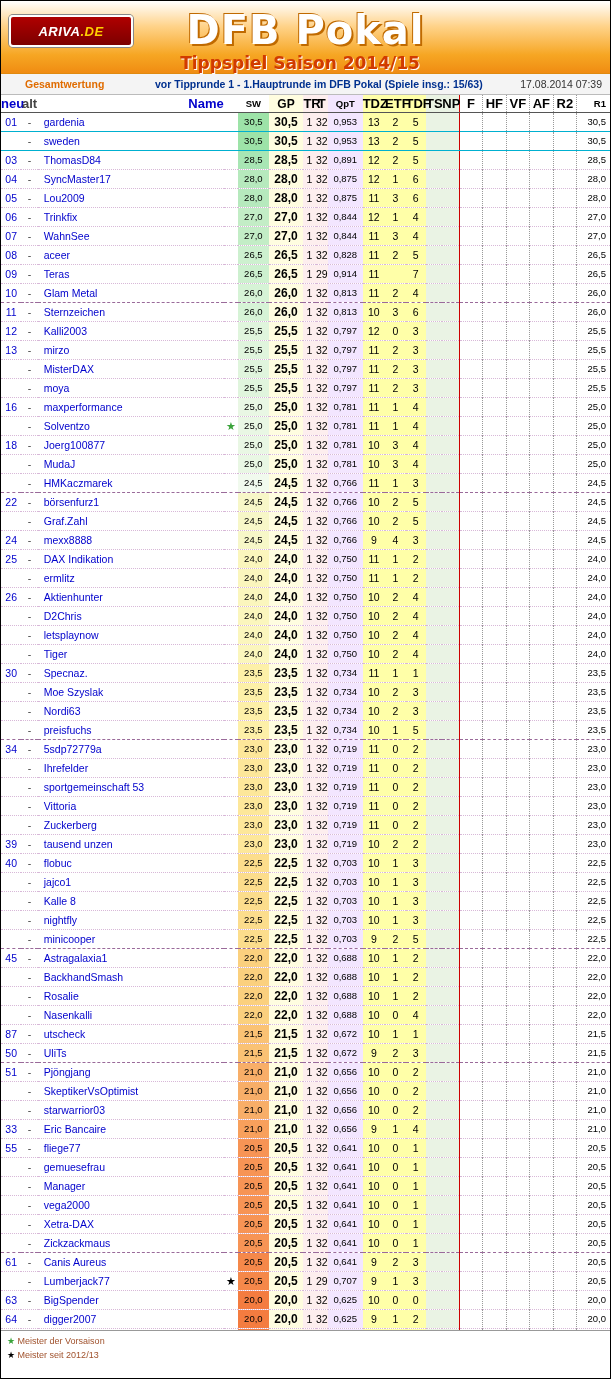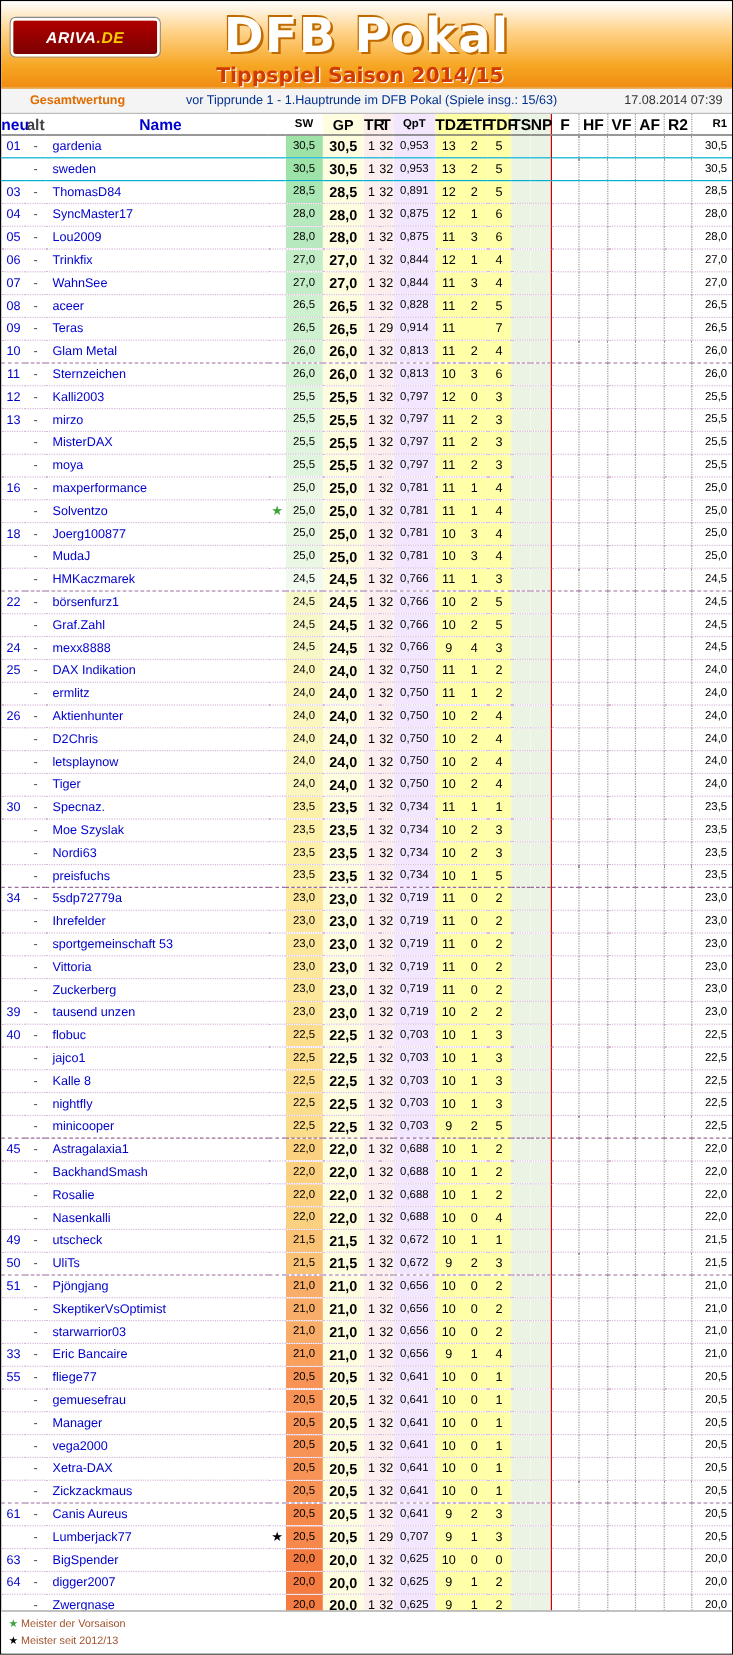--- a/index.html
+++ b/index.html
@@ -8,21 +8,21 @@
   
   .hdr{height:72px;background:linear-gradient(#fff 0%,#ffd38a 35%,#f6a623 75%,#f08c12 100%);position:relative;border-bottom:1px solid #e08a10;}
   .logo{position:absolute;left:8px;top:14px;width:120px;height:28px;background:linear-gradient(#b00000,#7c0000);border:2px solid #fff;border-radius:4px;box-shadow:0 0 0 1px #888;display:flex;align-items:center;justify-content:center;}
   .logo span{color:#fff;font-weight:bold;font-size:13px;font-style:italic;letter-spacing:.5px;}
   .logo .dot{color:#ffd000;}
   .title{position:absolute;left:0;right:0;top:6px;text-align:center;font-size:40px;font-weight:bold;color:#fff;text-shadow:2px 2px 0 #c06a00,-1px -1px 0 #c06a00;letter-spacing:1px;font-family:"DejaVu Sans",sans-serif;}
   .subtitle{position:absolute;left:0;right:11px;top:52px;text-align:center;font-size:17px;font-weight:bold;color:#d13b00;text-shadow:1px 1px 0 #fff;font-family:"DejaVu Sans",sans-serif;}
   
   .infobar{height:20px;background:#f4f4f4;border-bottom:1px solid #bbb;display:flex;align-items:center;font-size:10.5px;position:relative;}
   .infobar .left{color:#e06c00;font-weight:bold;padding-left:24px;width:130px;}
-  .infobar .mid{color:#00308f;font-weight:normal;flex:1;}
+  .infobar .mid{color:#00308f;font-weight:bold;flex:1;}
   .infobar .right{color:#333;padding-right:8px;}
   
   table{border-collapse:collapse;width:100%;font-size:10.5px;table-layout:fixed;}
   th{font-size:13px;font-weight:bold;color:#000;background:#fff;border-bottom:1px solid #555;padding:1px 0;text-align:center;}
   td{padding:0;height:18px;line-height:18px;text-align:center;white-space:nowrap;overflow:hidden;}
   .c-neu{width:20px;color:#00c;text-align:center;}
   .c-alt{width:16px;color:#444;}
   .c-name{width:176px;text-align:left;padding-left:6px;color:#00c;}
   .c-star{width:14px;}
   .c-sw{width:30px;font-size:9.5px;text-align:center;}
@@ -40,21 +40,21 @@
   .c-vf{width:22px;border-right:1px dotted #999;}
   .c-af{width:22px;border-right:1px dotted #999;}
   .c-r2{width:22px;border-right:1px dotted #999;}
   .c-r1{width:28px;font-size:9.5px;text-align:right;padding-right:4px;}
   tbody tr{border-bottom:1px dotted #d8b8d8;}
   tr.grp{border-bottom:1px dashed #9a6a9a;}
   tr.hl-cyan td{border-top:1px solid #00b0d0;border-bottom:1px solid #00b0d0;}
   .starcell{color:#3aa33a;font-size:11px;}
   .starblk{color:#000;font-size:11px;}
   
-  .legend{position:absolute;left:0;right:0;bottom:0;height:36px;font-size:9px;color:#a0522d;padding:3px 0 0 6px;box-sizing:border-box;border-top:1px solid #999;background:#fff;}
+  .legend{position:absolute;left:0;right:0;bottom:0;height:48px;font-size:9px;color:#a0522d;padding:3px 0 0 6px;box-sizing:border-box;border-top:1px solid #999;background:#fff;}
   .legend div{line-height:14px;}
   .legend .g{color:#3aa33a;}
   .legend .b{color:#000;}
 </style>
 </head>
 <body>
 
 <div class="page">
 
   <div class="hdr">
@@ -70,21 +70,21 @@
     <div class="left">Gesamtwertung</div>
     <div class="mid">vor Tipprunde 1 - 1.Hauptrunde im DFB Pokal (Spiele insg.: 15/63)</div>
     <div class="right">17.08.2014 07:39</div>
   </div>
 
   <table>
     <thead>
       <tr>
         <th class="c-neu">neu</th>
         <th class="c-alt">alt</th>
-        <th class="c-name" style="text-align:center">Name</th>
+        <th class="c-name" style="text-align:right">Name</th>
         <th class="c-star"></th>
         <th class="c-sw">SW</th>
         <th class="c-gp">GP</th>
         <th class="c-tr">TR</th>
         <th class="c-t">T</th>
         <th class="c-qpt">QpT</th>
         <th class="c-tdz">TDZ</th>
         <th class="c-etf">ETF</th>
         <th class="c-tdf">TDF</th>
         <th class="c-ts">TS</th>
@@ -1148,21 +1148,21 @@
           <td class="c-ts"></td>
           <td class="c-np"></td>
           <td class="c-f"></td>
           <td class="c-hf"></td>
           <td class="c-vf"></td>
           <td class="c-af"></td>
           <td class="c-r2"></td>
           <td class="c-r1">22,0</td>
         </tr>
         <tr>
-          <td class="c-neu">49</td>
+          <td class="c-neu">87</td>
           <td class="c-alt">-</td>
           <td class="c-name">utscheck</td>
           <td class="c-star"></td>
           <td class="c-sw" style="background: rgb(250, 194, 116);">21,5</td>
           <td class="c-gp">21,5</td>
           <td class="c-tr">1</td>
           <td class="c-t">32</td>
           <td class="c-qpt">0,672</td>
           <td class="c-tdz">10</td>
           <td class="c-etf">1</td>

